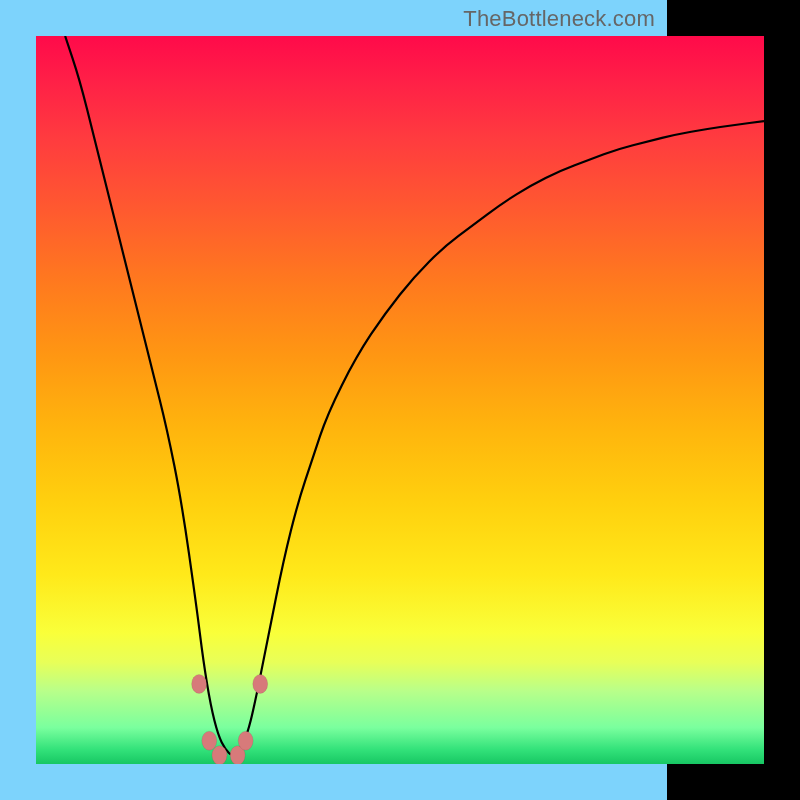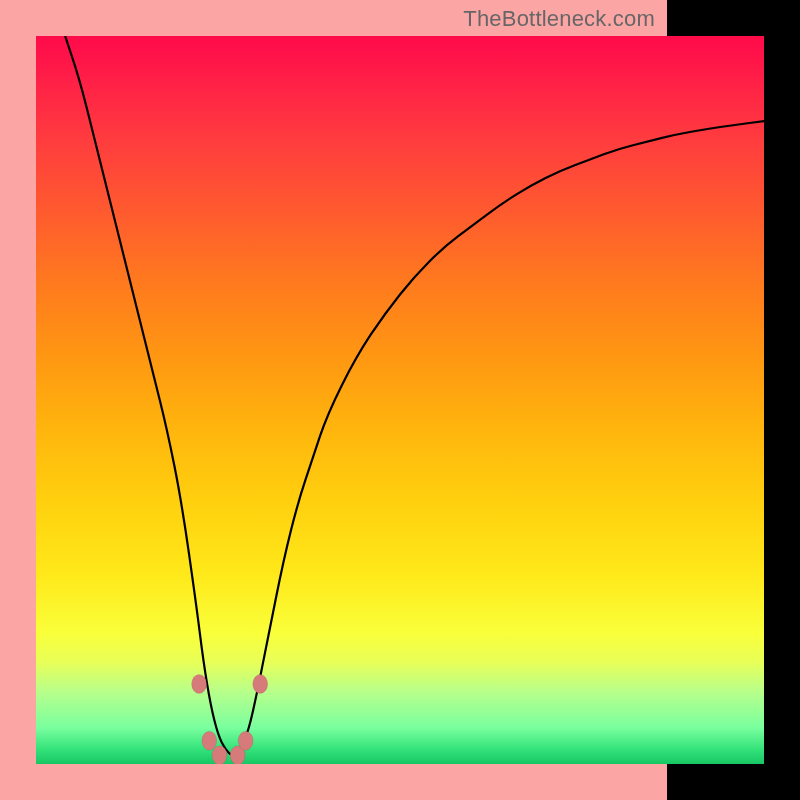--- a/index.html
+++ b/index.html
@@ -10,21 +10,21 @@
     background: #000;
     overflow: hidden;
     font-family: Arial, Helvetica, sans-serif;
   }
   .frame {
     position: absolute;
     left: 0;
     top: 0;
     width: 667px;
     height: 800px;
-    background: #fca5a5;
+    background: #7dd3fc;
   }
   .plot {
     position: absolute;
     left: 36px;
     top: 36px;
     width: 728px;
     height: 728px;
     background: linear-gradient(
       to bottom,
       #ff0a4a 0%,

